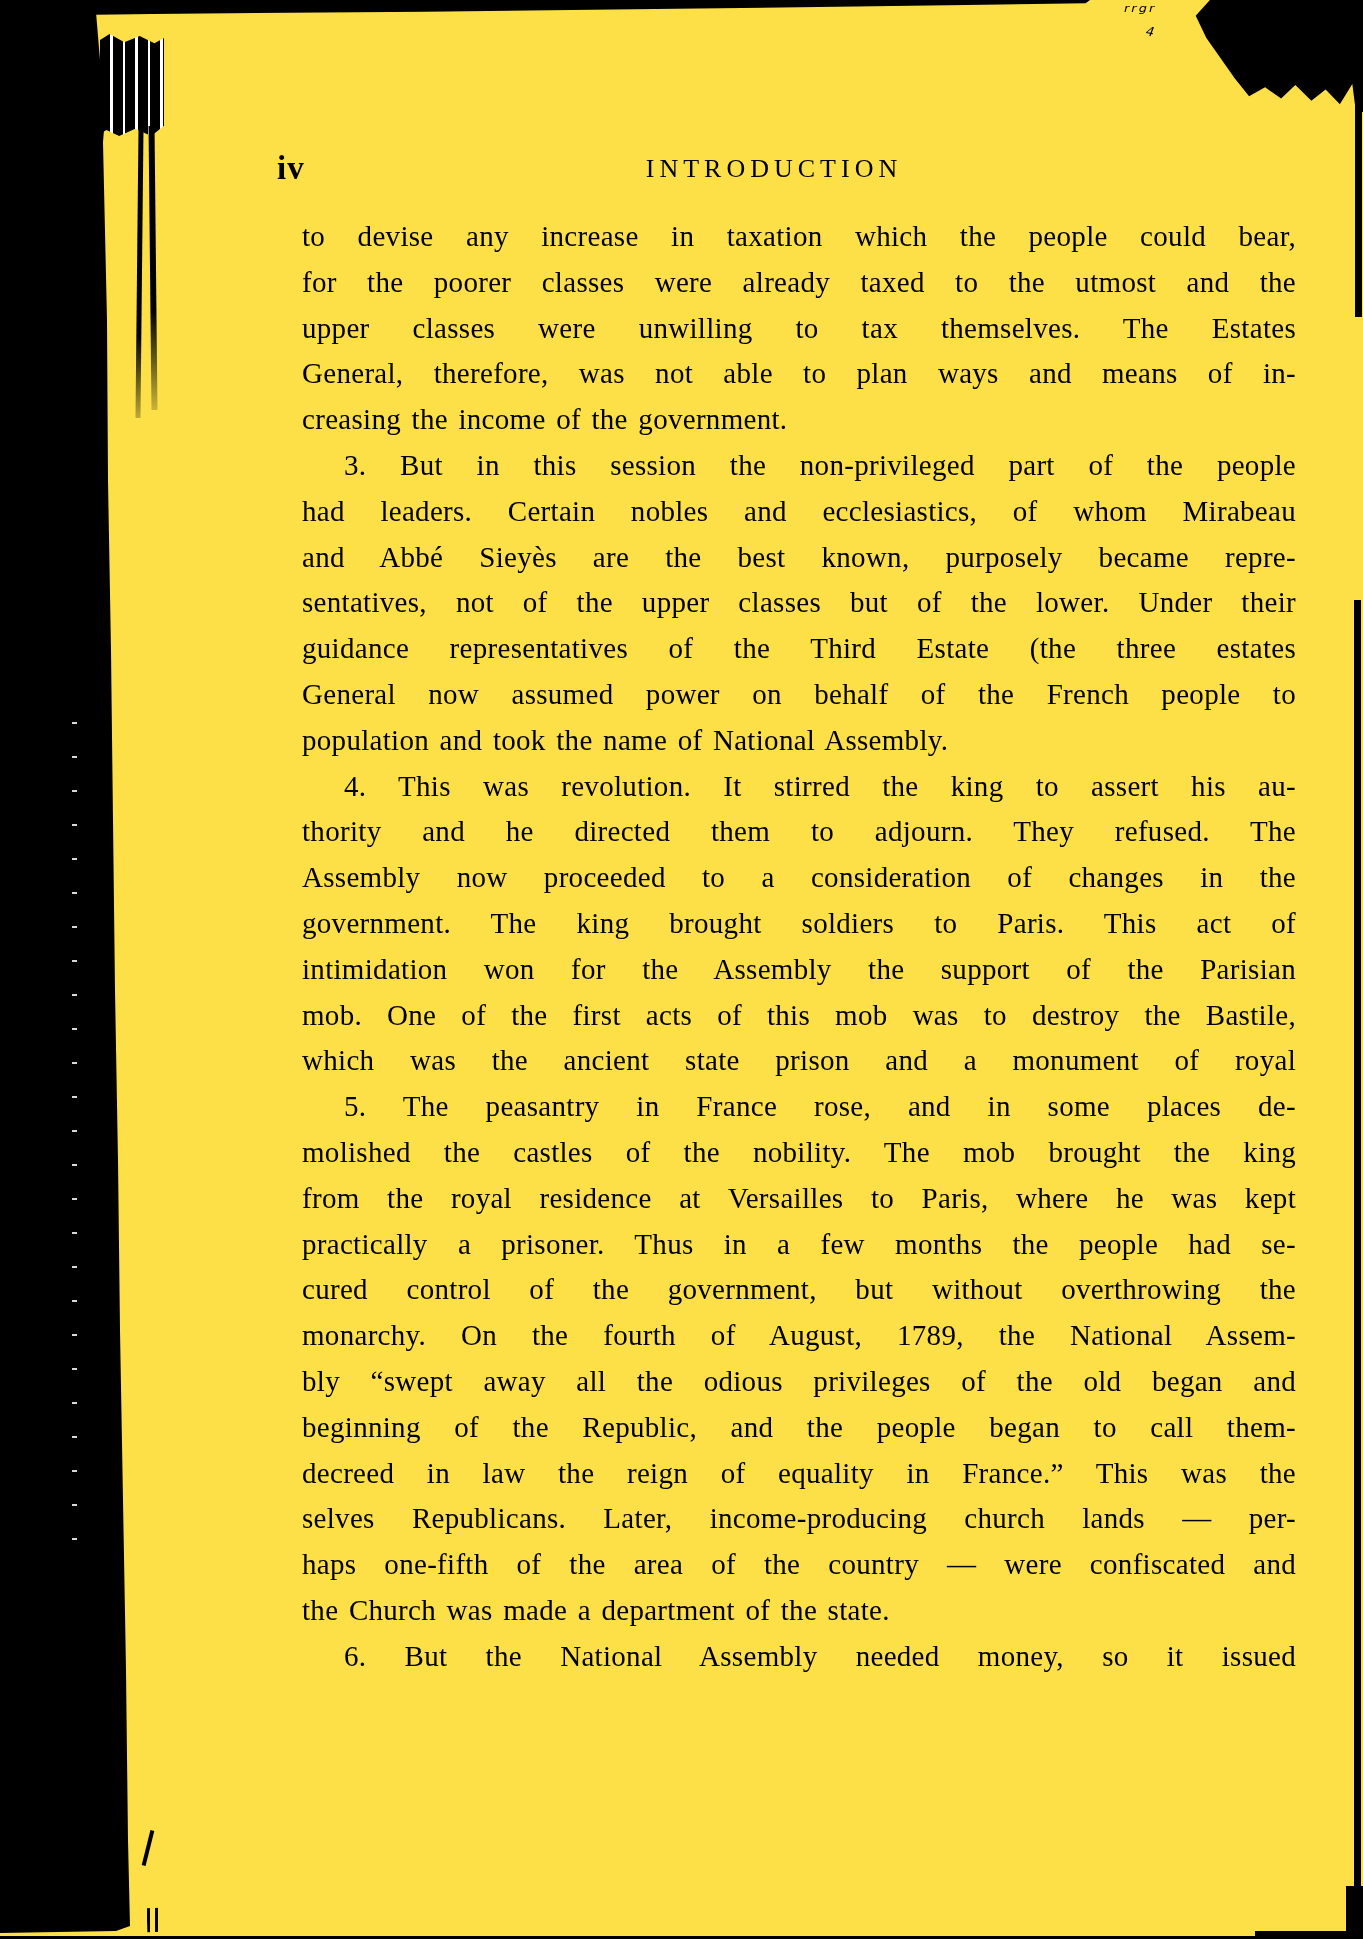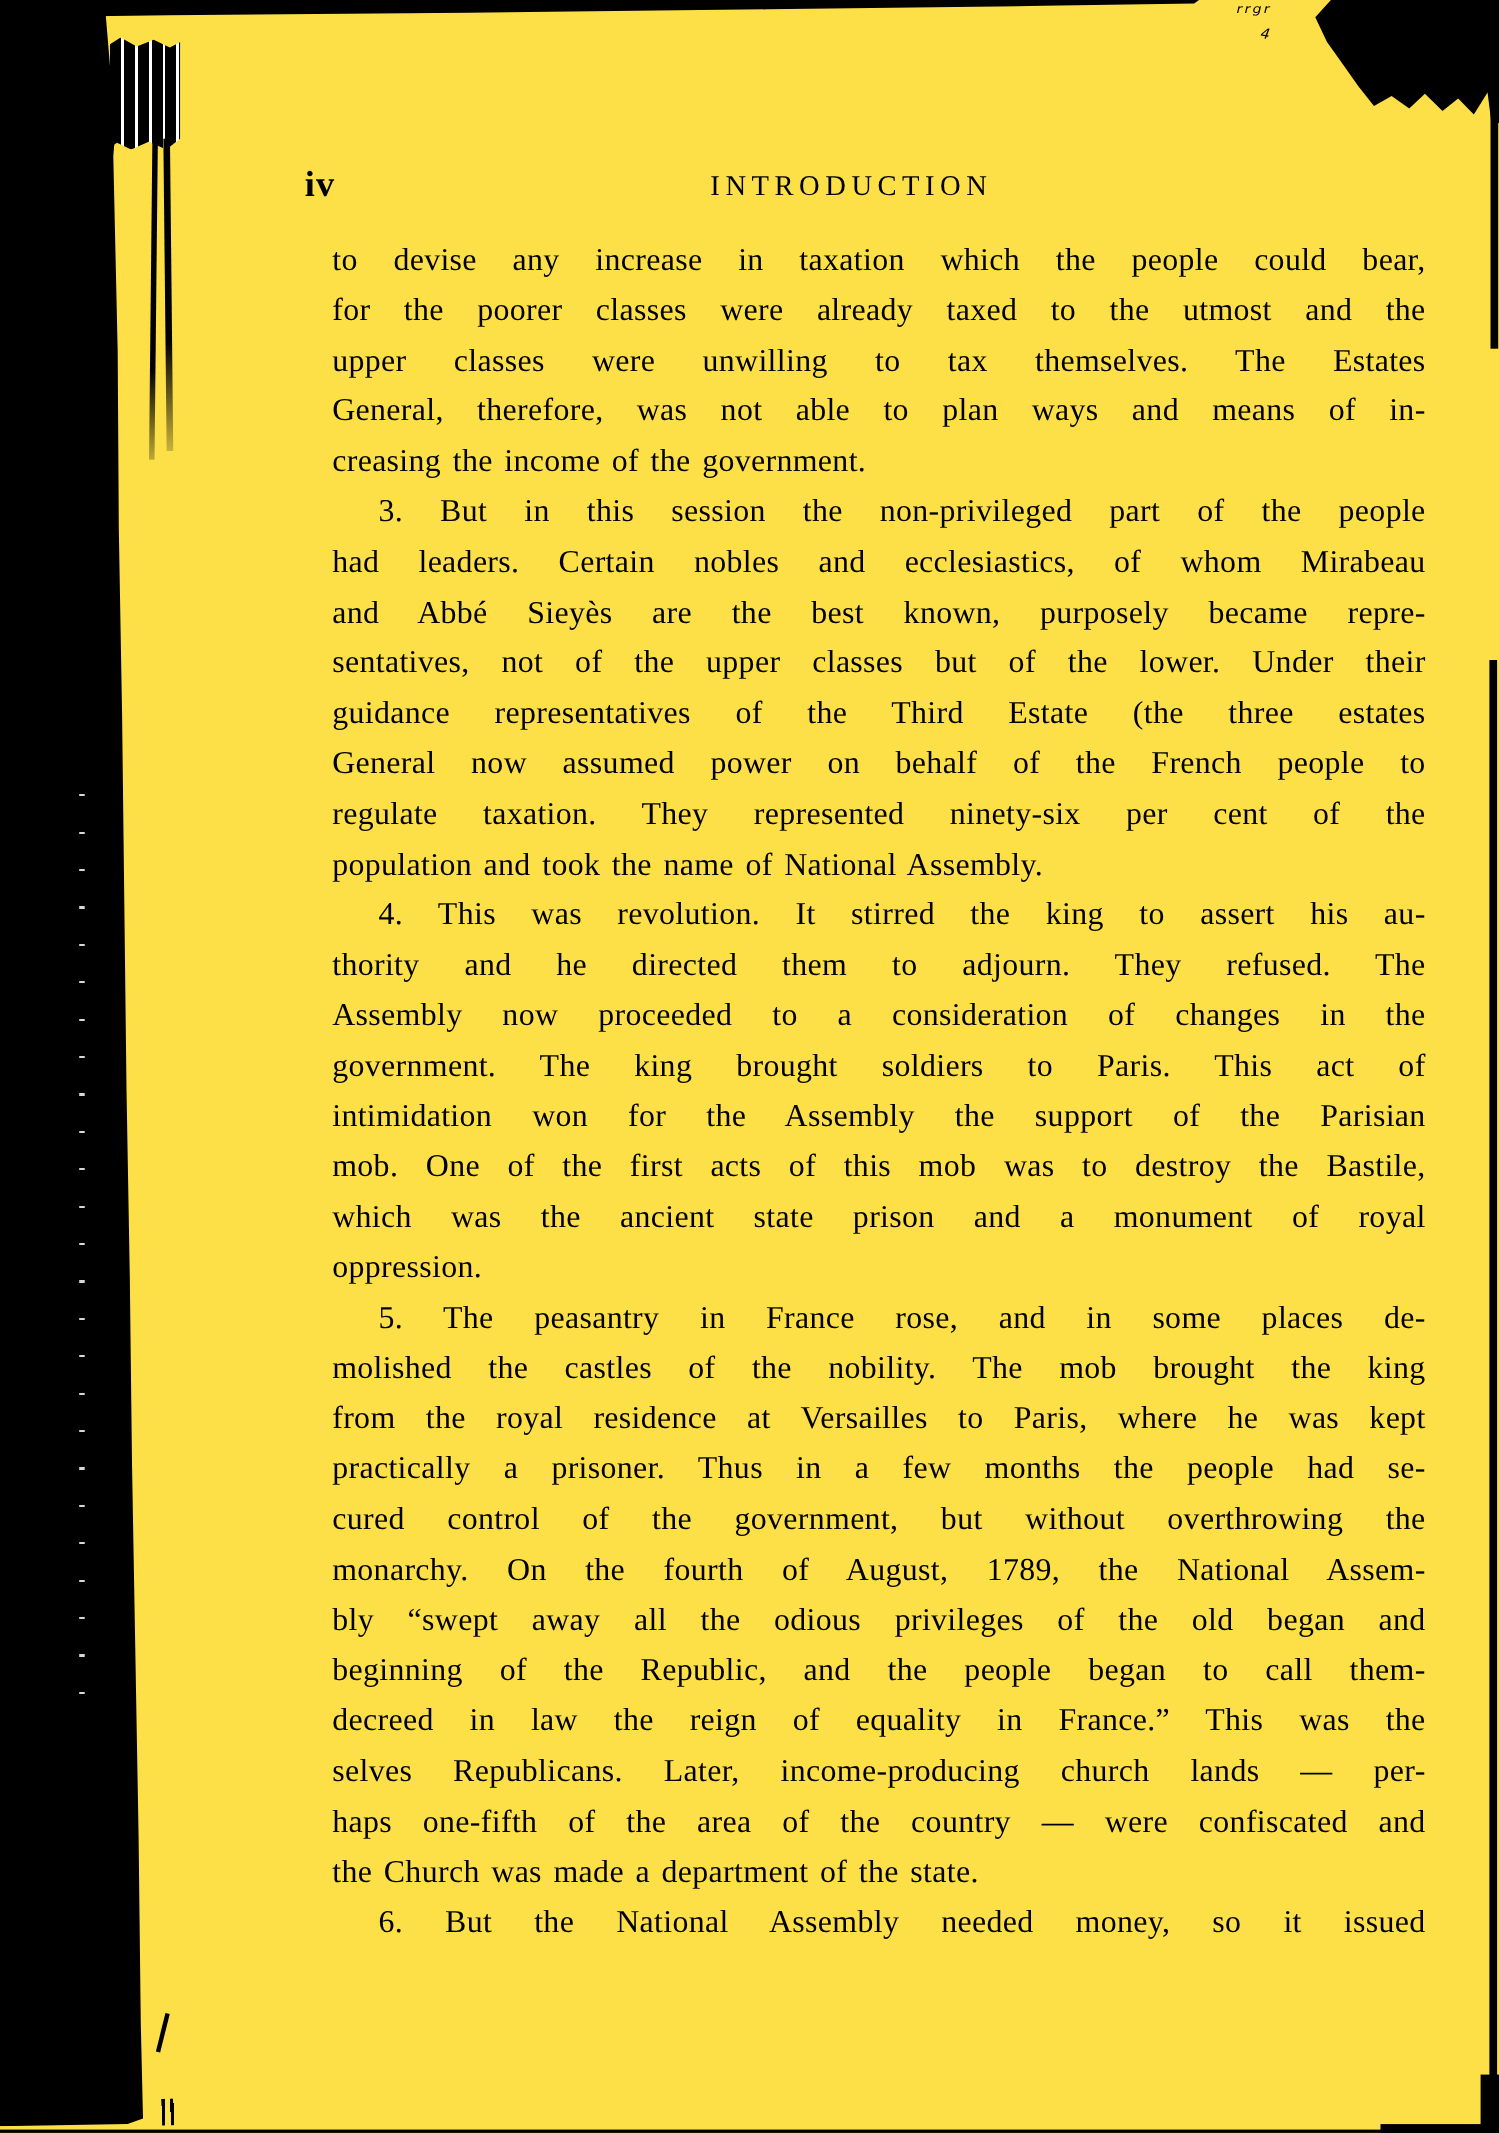--- a/index.html
+++ b/index.html
@@ -88,33 +88,31 @@
       <div class="line end">creasing the income of the government.</div>
     </div>
 
     <div class="para indent">
       <div class="line">3. But in this session the non-privileged part of the people</div>
       <div class="line">had leaders.  Certain nobles and ecclesiastics, of whom Mirabeau</div>
       <div class="line">and Abbé Sieyès are the best known, purposely became repre-</div>
       <div class="line">sentatives, not of the upper classes but of the lower.  Under their</div>
       <div class="line">guidance representatives of the Third Estate (the three estates</div>
       <div class="line">General now assumed power on behalf of the French people to</div>
-      <div class="line">regulate taxation.  They represented ninety-six per cent of the</div>
       <div class="line end">population and took the name of National Assembly.</div>
     </div>
 
     <div class="para indent">
       <div class="line">4. This was revolution.  It stirred the king to assert his au-</div>
       <div class="line">thority and he directed them to adjourn.  They refused.  The</div>
       <div class="line">Assembly now proceeded to a consideration of changes in the</div>
       <div class="line">government.  The king brought soldiers to Paris.  This act of</div>
       <div class="line">intimidation won for the Assembly the support of the Parisian</div>
       <div class="line">mob.  One of the first acts of this mob was to destroy the Bastile,</div>
       <div class="line">which was the ancient state prison and a monument of royal</div>
-      <div class="line end">oppression.</div>
     </div>
 
     <div class="para indent">
       <div class="line">5. The peasantry in France rose, and in some places de-</div>
       <div class="line">molished the castles of the nobility.  The mob brought the king</div>
       <div class="line">from the royal residence at Versailles to Paris, where he was kept</div>
       <div class="line">practically a prisoner.  Thus in a few months the people had se-</div>
       <div class="line">cured control of the government, but without overthrowing the</div>
       <div class="line">monarchy.  On the fourth of August, 1789, the National Assem-</div>
       <div class="line">bly “swept away all the odious privileges of the old began and</div>

